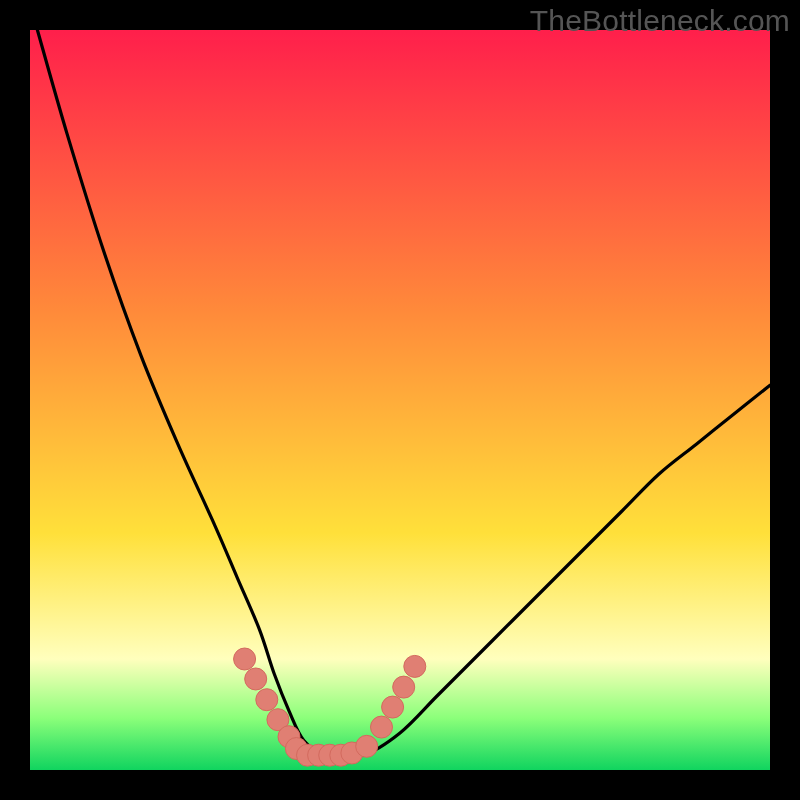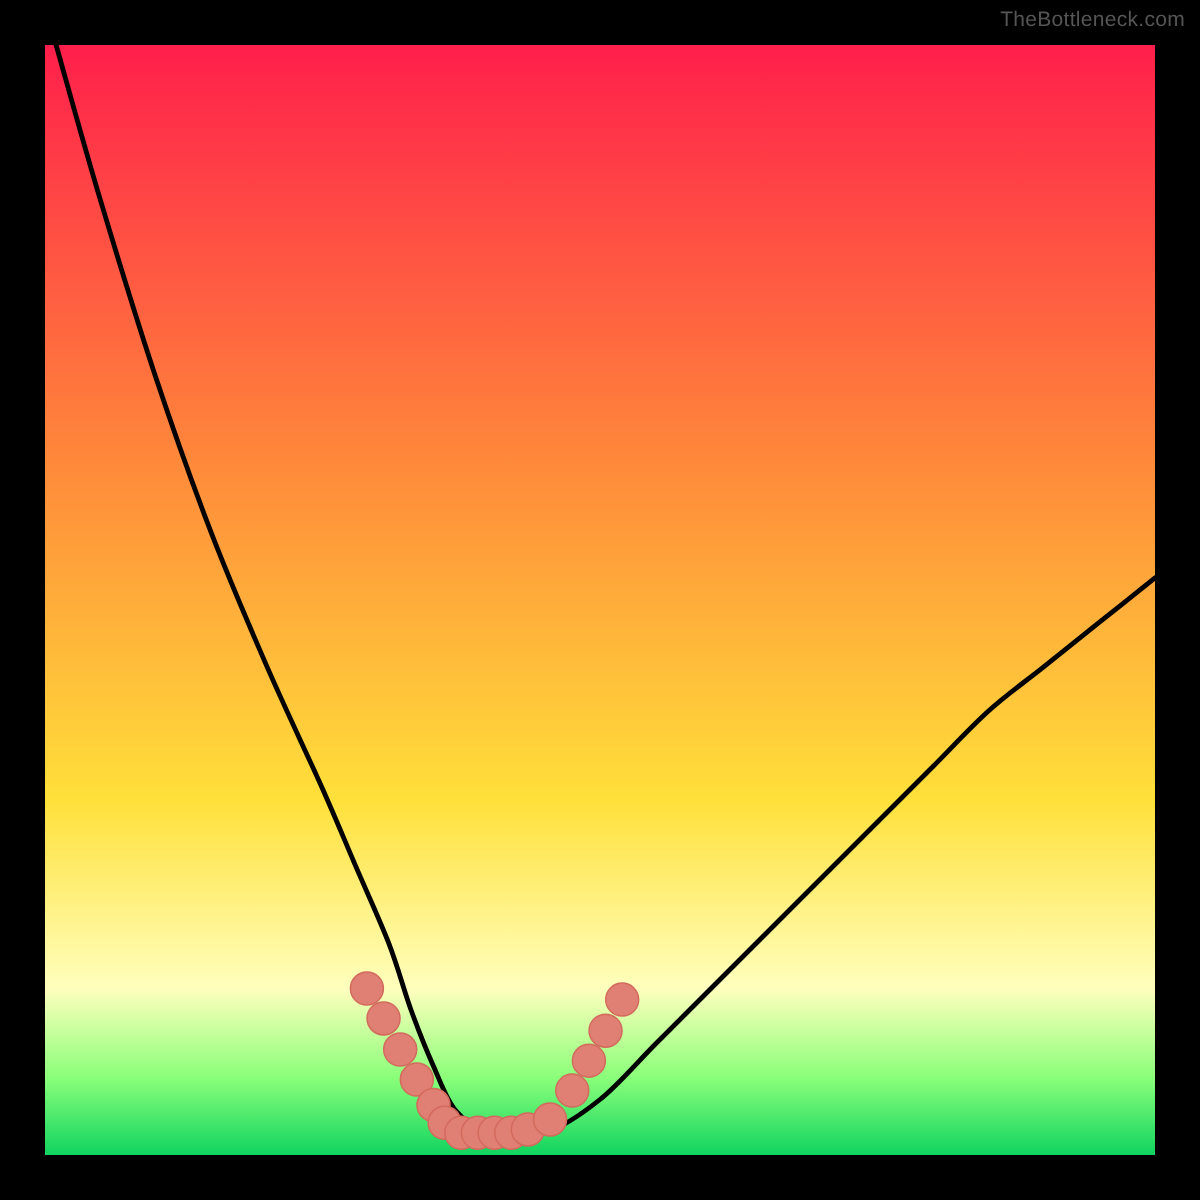--- a/index.html
+++ b/index.html
@@ -14,21 +14,21 @@
   .stage {
     position: relative;
     width: 800px;
     height: 800px;
   }
   .watermark {
     position: absolute;
     right: 10px;
     top: 4px;
     color: #555;
-    font-size: 14px;
+    font-size: 30px;
     font-weight: 400;
     letter-spacing: 0.2px;
     z-index: 10;
   }
   svg {
     position: absolute;
     left: 0;
     top: 0;
   }
 </style>

